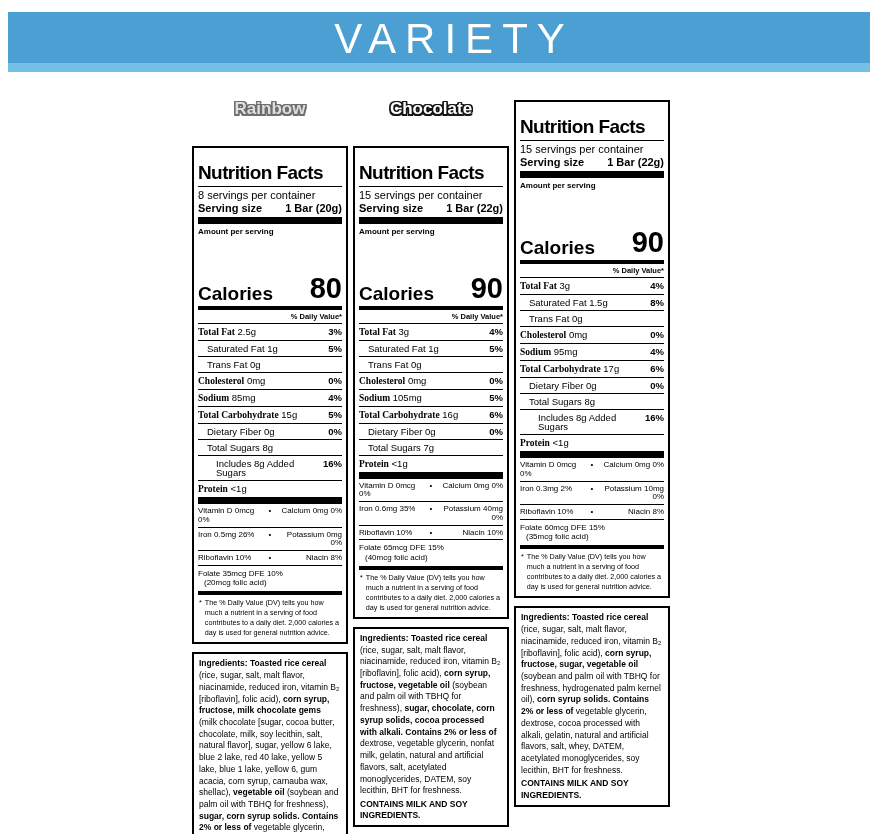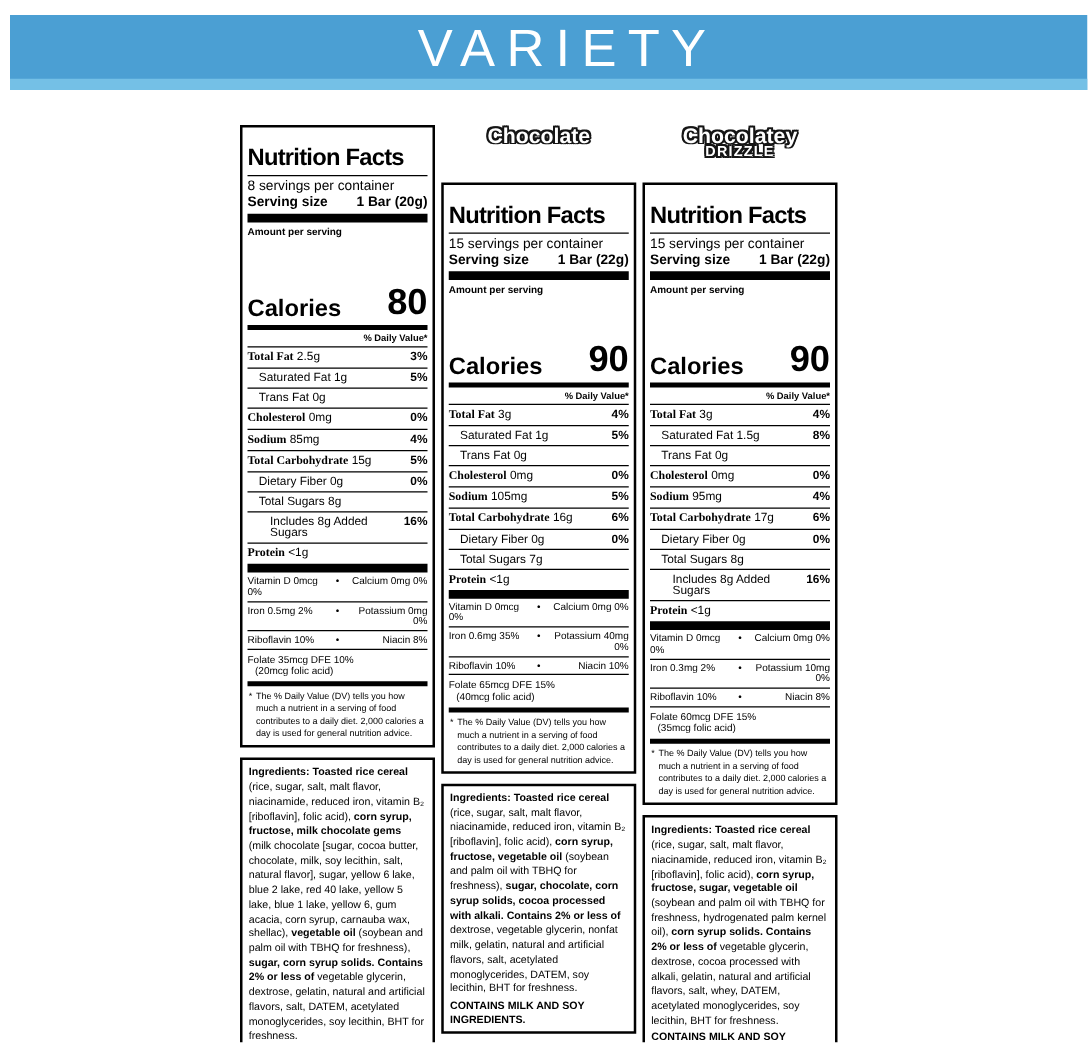--- a/index.html
+++ b/index.html
@@ -73,20 +73,23 @@
 </head>
 <body>
 
 <div class="page">
   <div class="banner" id="banner" style="background: rgb(75, 159, 211);">
     <div class="banner-text">VARIETY</div>
     <div class="banner-strip" id="banner-strip" style="background: rgb(116, 192, 230);"></div>
   </div>
   <div class="columns" id="columns">
   <div class="column">
+    <div class="pname gray">
+          <div class="pname-main">Rainbow</div>
+        </div>
 
     <div class="nf">
       <div class="nf-title">Nutrition Facts</div>
       <div class="nf-servings">8 servings per container</div>
       <div class="nf-ss">
         <span>Serving size</span>
         <span>1 Bar (20g)</span>
       </div>
       <div class="bar bar-thick"></div>
       <div class="nf-amount">Amount per serving</div>
@@ -139,21 +142,21 @@
             </div>
           </div>
       <div class="bar bar-thick"></div>
       <div>
             <div class="m-row">
               <span class="m-left">Vitamin D 0mcg 0%</span>
               <span class="m-dot">•</span>
               <span class="m-right">Calcium 0mg 0%</span>
             </div>
             <div class="m-row">
-              <span class="m-left">Iron 0.5mg 2%</span>
+              <span class="m-left">Iron 0.5mg 26%</span>
               <span class="m-dot">•</span>
               <span class="m-right">Potassium 0mg 0%</span>
             </div>
             <div class="m-row">
               <span class="m-left">Riboflavin 10%</span>
               <span class="m-dot">•</span>
               <span class="m-right">Niacin 8%</span>
             </div>
           </div>
       <div class="m-folate">Folate 35mcg DFE 10%</div>
@@ -256,24 +259,20 @@
       </div>
     </div>
 
     <div class="ing">
       <span><span class="b">Ingredients: Toasted rice cereal </span><span>(rice, sugar, salt, malt flavor, niacinamide, reduced iron, vitamin B₂ [riboflavin], folic acid), </span><span class="b">corn syrup, fructose, vegetable oil </span><span>(soybean and palm oil with TBHQ for freshness), </span><span class="b">sugar, chocolate, corn syrup solids, cocoa processed with alkali. </span><span class="b">Contains 2% or less of </span><span>dextrose, vegetable glycerin, nonfat milk, gelatin, natural and artificial flavors, salt, acetylated monoglycerides, DATEM, soy lecithin, BHT for freshness.</span></span>
       <div class="ing-allergen">CONTAINS MILK AND SOY INGREDIENTS.</div>
     </div>
   </div>
 
   <div class="column">
-    <div class="pname white">
-          <div class="pname-main">Chocolatey</div>
-          <div class="pname-sub">DRIZZLE</div>
-        </div>
 
     <div class="nf">
       <div class="nf-title">Nutrition Facts</div>
       <div class="nf-servings">15 servings per container</div>
       <div class="nf-ss">
         <span>Serving size</span>
         <span>1 Bar (22g)</span>
       </div>
       <div class="bar bar-thick"></div>
       <div class="nf-amount">Amount per serving</div>

